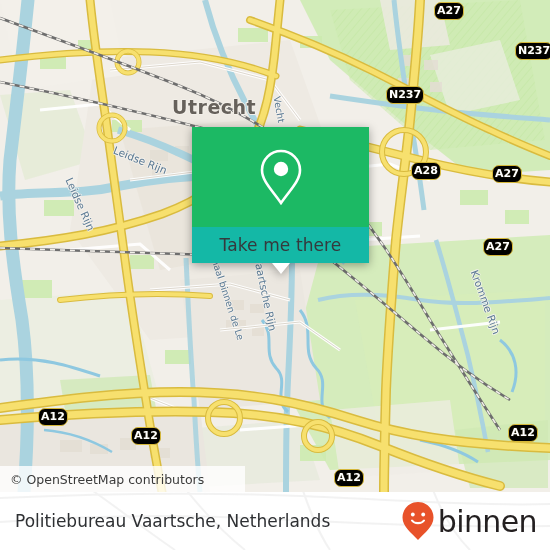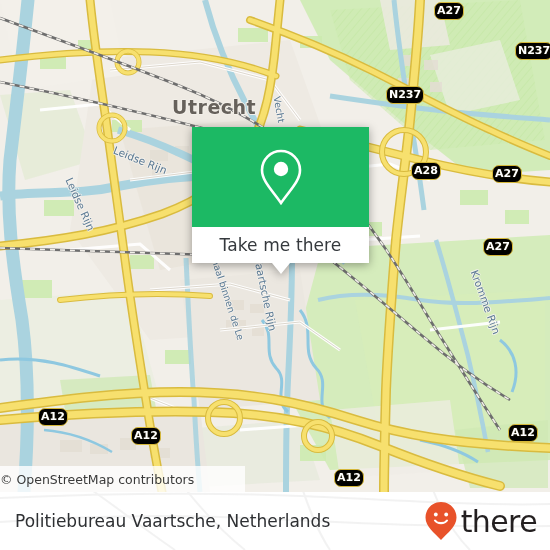--- a/index.html
+++ b/index.html
@@ -56,38 +56,38 @@
     text-shadow:0 0 2px rgba(120,100,20,.45);
     box-sizing:content-box;
     pointer-events:none;
   }
 
   
   .attrib{
     position:absolute;left:0;top:466px;width:245px;height:26px;
     background:rgba(255,255,255,.80);
     display:flex;align-items:center;
-    box-sizing:border-box;
+    padding-left:10px;box-sizing:border-box;
     font-size:12.5px;color:#3a3a3a;
     font-family:"DejaVu Sans","Liberation Sans",sans-serif;
   }
 
   
   .card{
     position:absolute;left:192px;top:127px;width:177px;
     filter:drop-shadow(0 2px 5px rgba(0,0,0,.35));
   }
   .card-head{
     height:100px;width:100%;
     background:#1cb964;
     display:flex;align-items:center;justify-content:center;
   }
   .card-body{
     height:36px;width:100%;
-    background:#ffffff;
+    background:#14b8a6;
     display:flex;align-items:center;justify-content:center;
   }
   .card-label{
     font-size:17px;color:#35393d;letter-spacing:.1px;
     font-family:"DejaVu Sans","Liberation Sans",sans-serif;
   }
   .card-tail{
     position:absolute;left:50%;top:136px;
     width:0;height:0;margin-left:-9px;
     border-left:9px solid transparent;
@@ -357,17 +357,17 @@
       <span>Politiebureau Vaartsche, Netherlands</span>
     </div>
 
     <div class="brand">
       <svg width="34" height="40" viewBox="0 0 34 40">
         <path d="M17 1 C8.4 1 1.5 7.9 1.5 16.5 C1.5 25.5 10 31.5 17 39 C24 31.5 32.5 25.5 32.5 16.5 C32.5 7.9 25.6 1 17 1 Z" fill="#e8522a"></path>
         <circle cx="11.8" cy="13.5" r="1.9" fill="#ffffff"></circle>
         <circle cx="22.2" cy="13.5" r="1.9" fill="#ffffff"></circle>
         <path d="M11 19.5 C13.4 23 20.6 23 23 19.5" stroke="#ffffff" stroke-width="2.1" fill="none" stroke-linecap="round"></path>
       </svg>
-      <span class="brand-word">there</span>
+      <span class="brand-word">binnen</span>
     </div>
   </div>
 
 </div>
 
 </body></html>

